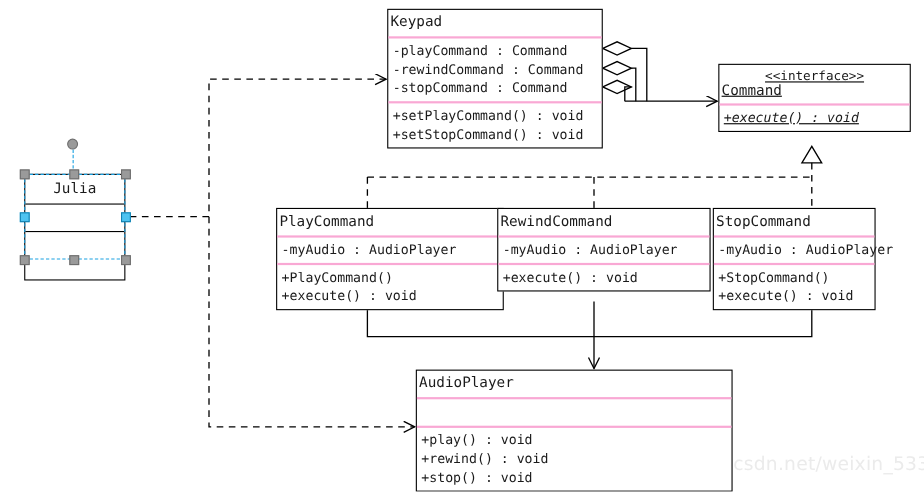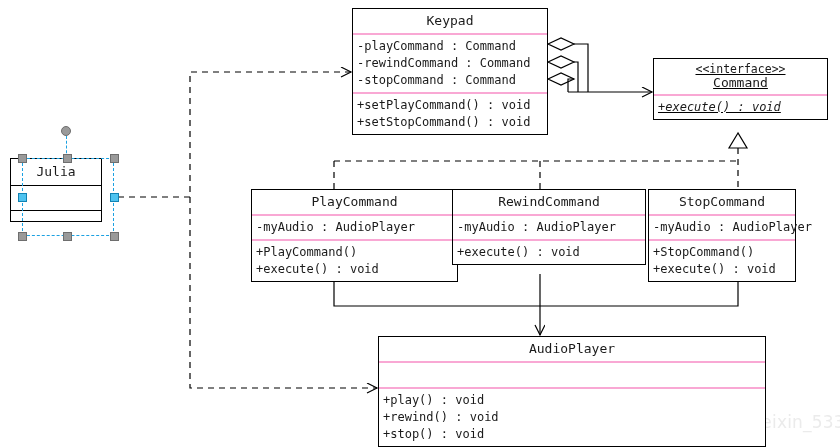--- a/index.html
+++ b/index.html
@@ -24,21 +24,20 @@
   }
   
   .uml-box {
     position: absolute;
     box-sizing: border-box;
     border: 1px solid #000000;
     background: #ffffff;
     z-index: 5;
   }
   .uml-name {
-    text-align: center;
     font-size: 13px;
     line-height: 14px;
     padding: 5px 2px 5px 2px;
     color: #1a1a1a;
     white-space: nowrap;
   }
   .uml-stereotype {
     text-align: center;
     font-size: 11.5px;
     line-height: 13px;
@@ -66,24 +65,24 @@
   }
   .italic { font-style: italic; }
 
   
   #julia-wrap {
     position: absolute;
     z-index: 8;
   }
   #julia-box {
     position: absolute;
-    left: 10px;
+    left: 22px;
     top: 158px;
     width: 92px;
-    height: 64px;
+    height: 97px;
     box-sizing: border-box;
     border: 1px solid #000000;
     background: #ffffff;
     z-index: 6;
   }
   #julia-box .jname {
     text-align: center;
     font-size: 13px;
     line-height: 14px;
     padding: 6px 2px 6px 2px;
@@ -249,21 +248,21 @@
     <div class="uml-name">StopCommand</div>
     <div class="uml-compartment uml-sep">
       <div class="row">-myAudio : AudioPlayer</div>
     </div>
     <div class="uml-compartment uml-sep">
       <div class="row">+StopCommand()</div>
       <div class="row">+execute() : void</div>
     </div>
   </div>
 
-  <div class="uml-box" id="box-audio" style="left:378px; top:336px; width:388px;">
+  <div class="uml-box" id="box-audio" style="left:378px; top:336px; width:288px;">
     <div class="uml-name">AudioPlayer</div>
     <div class="uml-compartment uml-sep empty"></div>
     <div class="uml-compartment uml-sep">
       <div class="row">+play() : void</div>
       <div class="row">+rewind() : void</div>
       <div class="row">+stop() : void</div>
     </div>
   </div>
 
   <div id="julia-wrap">

